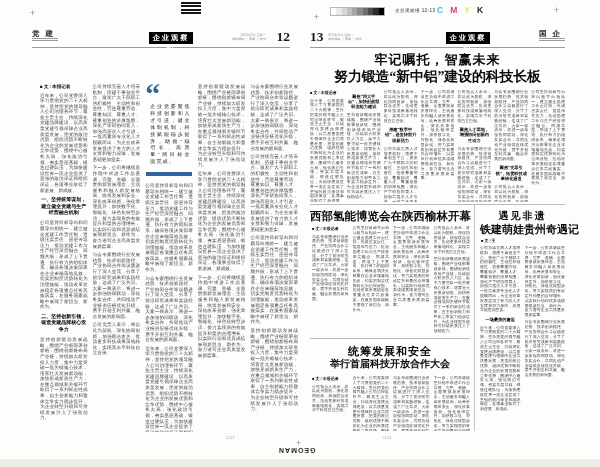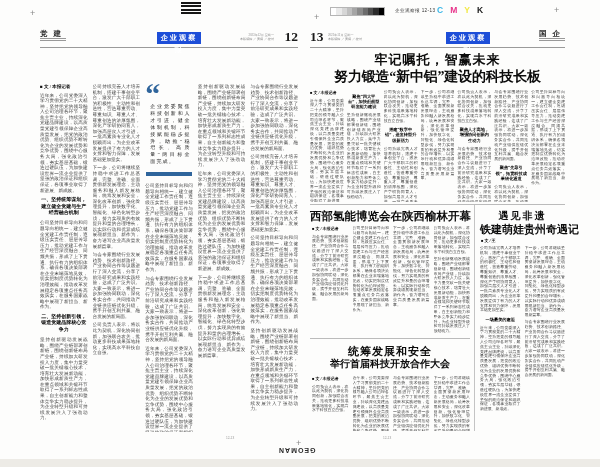--- a/index.html
+++ b/index.html
@@ -18,21 +18,21 @@
   .joblabel{font-size:4.6px;color:#333;font-family:"Liberation Sans",sans-serif;letter-spacing:.4px;}
   .cmyk{font-family:"Liberation Sans",sans-serif;font-size:8.5px;font-weight:bold;letter-spacing:0;}
   .cmyk span{margin-right:7px;}
   .c-c{color:#3bb7e8}.c-m{color:#e8338a}.c-y{color:#f2e845}.c-k{color:#1a1a1a}
   .brandflip{font-family:"Liberation Sans",sans-serif;font-size:7px;font-weight:bold;color:#2a2a2a;
              letter-spacing:1px;transform:rotate(180deg);}
   .tinymark{font-size:3.2px;color:#999;font-family:"Liberation Sans",sans-serif;}
   .bottomstrip{background:#edebe6;}
   
   .pghdr{border-bottom:1px solid #9a9a9a;}
-  .mastbox{background:#1d4ed8;color:#fff;font-size:7.2px;font-weight:bold;text-align:center;
+  .mastbox{background:#000000;color:#fff;font-size:7.2px;font-weight:bold;text-align:center;
            line-height:12px;letter-spacing:2px;}
   .pagenum{font-size:13.5px;font-weight:bold;color:#1b1b1b;line-height:14px;}
   .hdrinfo{font-size:3.1px;line-height:4.2px;color:#8a8a8a;}
   .seclogo{font-size:7.5px;font-weight:bold;letter-spacing:2px;color:#2b2b2b;line-height:8px;}
   .seclogo .bars{margin-top:1.5px;}
   .seclogo .bars i{display:block;height:.9px;background:#999;margin-bottom:1px;width:26px;}
   
   .hl{font-weight:bold;color:#0c0c0c;text-align:center;white-space:nowrap;}
   .hl-main-left{font-size:14.5px;letter-spacing:-.2px;}
   .hl-r1{font-size:13px;letter-spacing:1px;}
@@ -87,21 +87,21 @@
       <i class="g7"></i>
       <i class="g8"></i>
       <i class="g9"></i>
   </div>
   <div class="abs joblabel" style="left:395px;top:8px;">企业观察报  12-13</div>
   <div class="abs cmyk" style="left:437px;top:5px;">
     <span class="c-c">C</span><span class="c-m">M</span><span class="c-y">Y</span><span class="c-k">K</span>
   </div>
   <div class="abs cross" style="left:554px;top:6px;">+</div>
 
-  <div class="abs pghdr" style="left:40px;top:29px;width:258px;height:18px;">
+  <div class="abs pghdr" style="left:32px;top:29px;width:258px;height:18px;">
     <div class="abs seclogo" style="left:0;top:1px;">
       <span>党 建</span>
       <span class="bars"><i></i><i></i></span>
     </div>
     <div class="abs mastbox" style="left:117px;top:3px;width:44px;height:12px;">企业观察报</div>
     <div class="abs hdrinfo" style="right:24px;top:4px;width:74px;text-align:right;">
       <div>2023年12月 星期一</div>
       <div>本版编辑 ／ 美编 ／ 校对</div>
     </div>
     <div class="abs pagenum" style="right:0;top:1px;">12</div>

